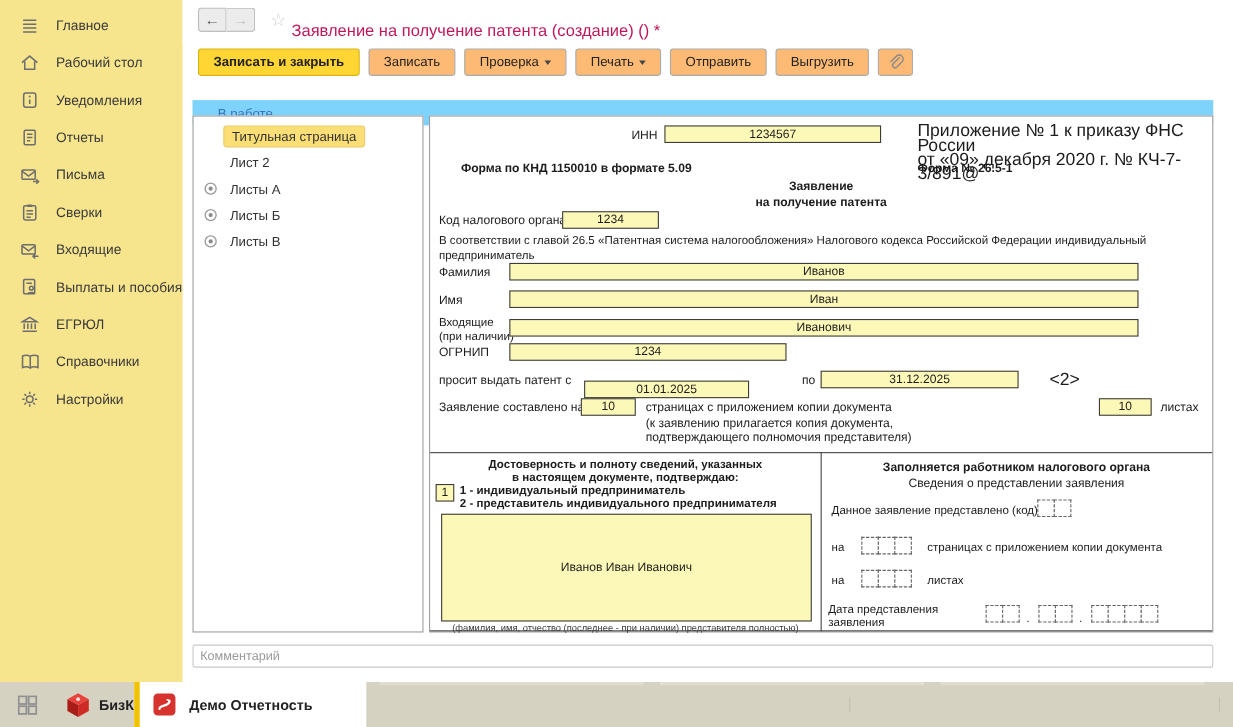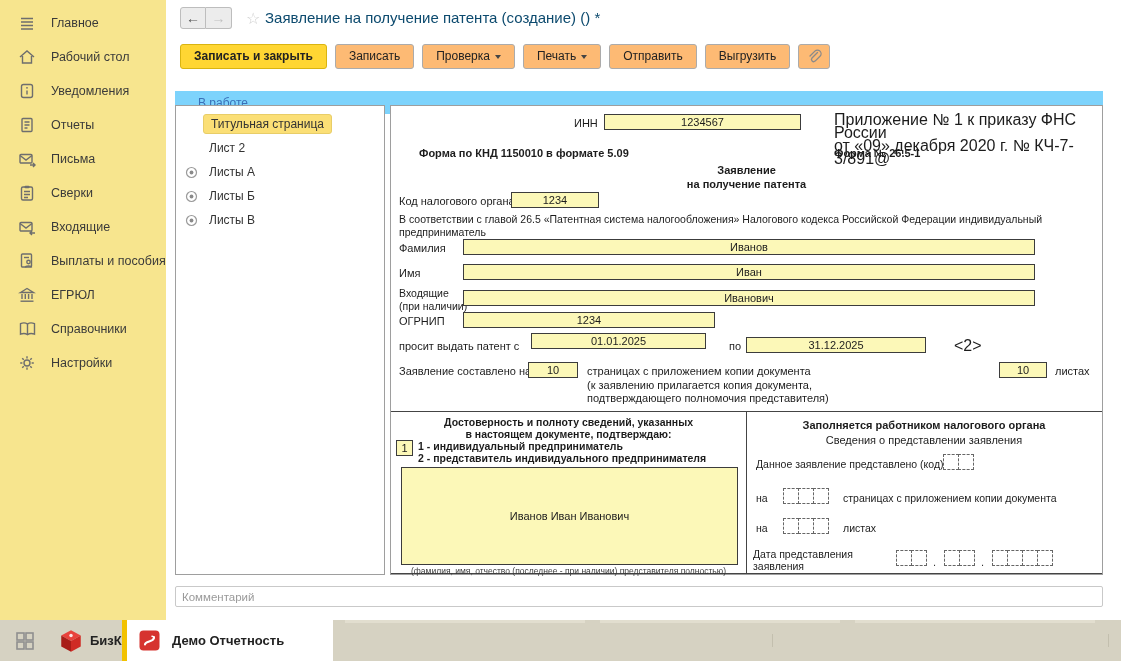--- a/index.html
+++ b/index.html
@@ -13,21 +13,21 @@
   .side-item .side-label { font-size:12.5px; color:#3a3a3a; }
   .side-icon svg { stroke:#6e6e6e; fill:none; stroke-width:1.4; }
 
   
   #header { position:absolute; left:166px; top:0; width:955px; height:40px; background:#fff; }
   #nav-buttons { position:absolute; left:14px; top:7px; display:flex; }
   .nav-btn { width:26px; height:22px; background:#ececec; border:1px solid #bdbdbd; display:flex; align-items:center; justify-content:center; font-size:14px; cursor:pointer; }
   .nav-btn.back { border-radius:3px 0 0 3px; color:#555; }
   .nav-btn.fwd  { border-radius:0 3px 3px 0; color:#c0c0c0; border-left:none; }
   #fav-star { position:absolute; left:80px; top:9px; font-size:16px; color:#cfcfcf; }
-  #page-title { position:absolute; left:99px; top:9px; font-size:15px; color:#0c4a6e; white-space:nowrap; }
+  #page-title { position:absolute; left:99px; top:20px; font-size:15px; color:#be185d; white-space:nowrap; }
 
   #toolbar { position:absolute; left:166px; top:42px; width:955px; height:28px; display:flex; align-items:center; padding-left:14px; gap:8px; }
   .tb-btn { height:25px; padding:0 13px; font-size:12px; color:#222; background:#fdba74; border:1px solid #ababab; border-radius:3px; display:flex; align-items:center; gap:5px; cursor:pointer; }
   .tb-btn.primary { background:#ffd633; border-color:#d9b411; font-weight:bold; }
   .caret { width:0; height:0; border-left:3.5px solid transparent; border-right:3.5px solid transparent; border-top:4px solid #444; margin-top:1px; }
   .tb-btn.icon-only { width:32px; justify-content:center; padding:0; }
 
   #status-strip { position:absolute; left:175px; top:75px; width:928px; height:23px; background:#7dd3fc; display:flex; align-items:center; padding-left:23px;margin-top:16px; }
   #status-link { font-size:12px; color:#3a70b8; text-decoration:underline; cursor:pointer; }
 
@@ -283,21 +283,21 @@
   <div class="abs ylw" style="left:72px; top:158px; width:572px; height:16px;">Иван</div>
   <div class="abs small" style="left:8px; top:181px; font-size:10.5px;">
     <div>Входящие</div>
     <div>(при наличии)</div>
   </div>
   <div class="abs ylw" style="left:72px; top:184px; width:572px; height:16px;">Иванович</div>
   <div class="abs" style="left:8px; top:209px;">ОГРНИП</div>
   <div class="abs ylw" style="left:72px; top:206px; width:252px; height:16px;">1234</div>
 
   <div class="abs" style="left:8px; top:234px;">просит выдать патент с</div>
-  <div class="abs ylw" style="left:140px; top:227px; width:175px; height:16px;">01.01.2025</div>
+  <div class="abs ylw" style="left:140px; top:240px; width:150px; height:16px;">01.01.2025</div>
   <div class="abs" style="left:338px; top:234px;">по</div>
   <div class="abs ylw" style="left:355px; top:231px; width:180px; height:16px;">31.12.2025</div>
   <div class="abs small" style="left:563px; top:233px;">&lt;2&gt;</div>
 
   <div class="abs" style="left:8px; top:259px;">Заявление составлено на</div>
   <div class="abs ylw" style="left:137px; top:256px; width:50px; height:16px;">10</div>
   <div class="abs" style="left:196px; top:259px; width:330px; line-height:13.5px;">
     <div>страницах с приложением копии документа</div>
     <div>(к заявлению прилагается копия документа,</div>
     <div>подтверждающего полномочия представителя)</div>

